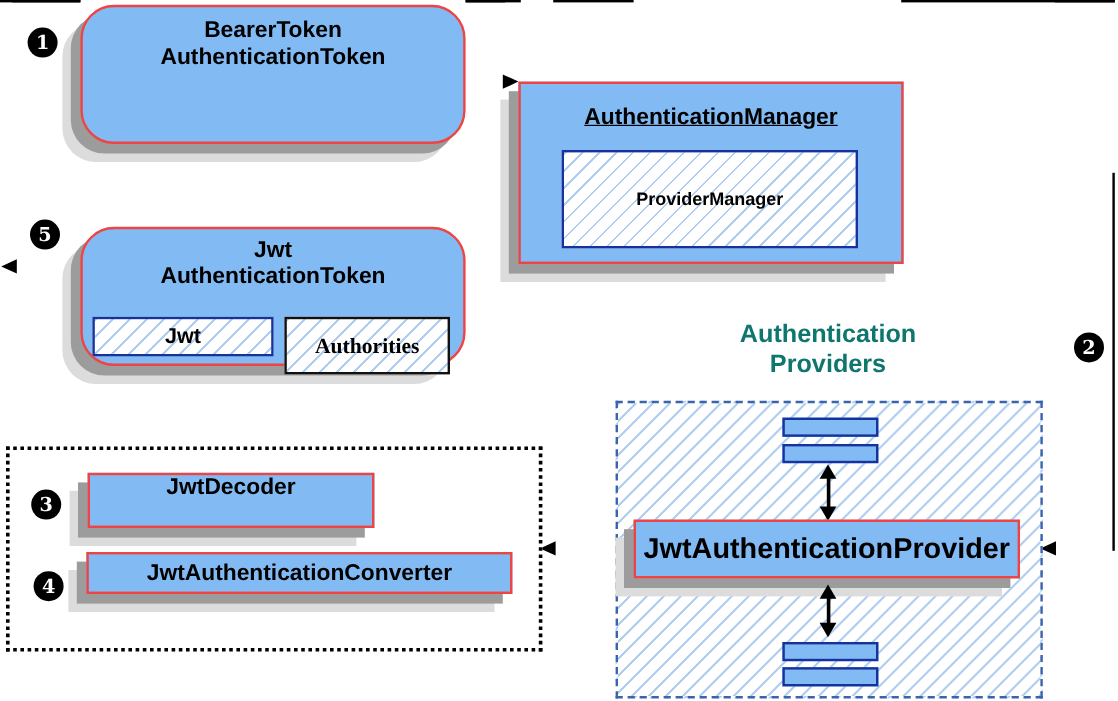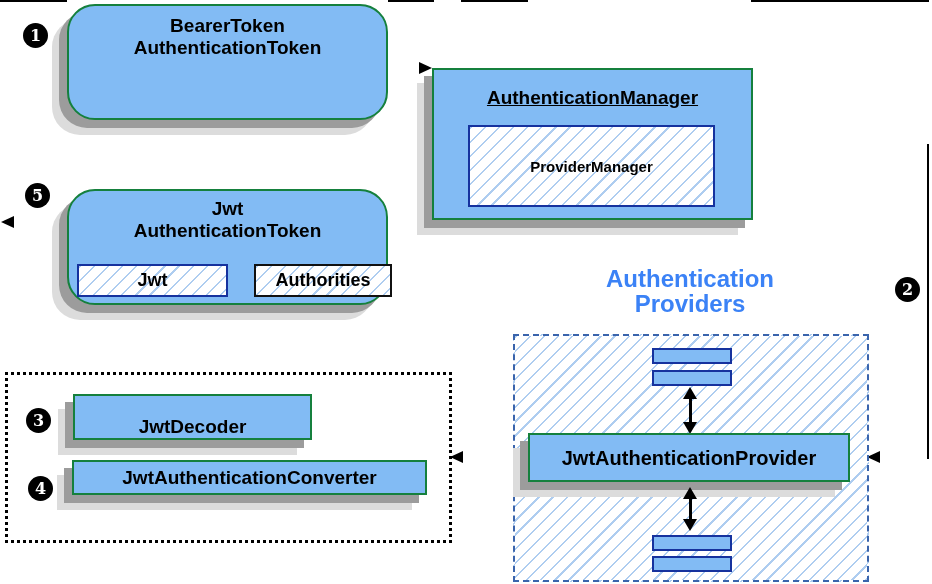--- a/index.html
+++ b/index.html
@@ -9,21 +9,21 @@
     width: 932px; height: 584px;
     background: #ffffff;
     font-family: "Liberation Sans", sans-serif;
     overflow: hidden;
   }
 
   
   .node {
     position: absolute;
     background: #82BBF4;
-    border: 2px solid #15803d;
+    border: 2px solid #ef4444;
     box-shadow: -8px 8px 0 #9c9c9c, -15px 15px 0 #dcdcdc;
   }
   .rounded { border-radius: 28px; }
   .node-title {
     width: 100%; text-align: center;
     font-weight: bold; font-size: 19px; line-height: 22px; color: #000;
   }
 
   
   .hatch {
@@ -73,21 +73,21 @@
     position: absolute;
     width: 25px; height: 25px; border-radius: 50%;
     background: #000000; color: #ffffff;
     display: flex; align-items: center; justify-content: center;
     font-family: "DejaVu Serif", serif;
     font-weight: bold; font-size: 16px; line-height: 1;
   }
 
   .group-label {
     position: absolute; text-align: center;
-    font-weight: bold; font-size: 24px; line-height: 25px; color: #3b82f6;
+    font-weight: bold; font-size: 21px; line-height: 25px; color: #0f766e;
   }
 </style>
 </head>
 <body>
 
 <div class="canvas">
 
   <div class="hline" style="left:0; top:67; width:67px;"></div>
   <div class="badge" style="left:23px; top:23px;">1</div>
 
@@ -109,21 +109,21 @@
   <div class="hline" style="left:879px; top:457; width:50px;"></div>
   <div class="tri left" style="left:867px; top:451px;"></div>
   <div class="badge" style="left:895px; top:277px;">2</div>
 
   <div class="hline" style="left:388px; top:219; width:46px;"></div>
 
   <div class="node rounded" style="left:67px; top:162px; width:321px; height:116px; padding-top:7px;margin-top:27px;">
     <div class="node-title">Jwt</div>
     <div class="node-title">AuthenticationToken</div>
     <div class="chip hatch" style="left:8px; top:73px; width:151px; height:33px;">Jwt</div>
-    <div class="chip hatch black-border" style="left:185px; top:73px; width:138px; height:33px;">Authorities</div>
+    <div class="chip hatch black-border" style="left:168px; top:73px; width:138px; height:48px;font-family:Liberation Serif, serif;">Authorities</div>
   </div>
 
   <div class="hline" style="left:10px; top:221; width:57px;"></div>
   <div class="tri left" style="left:1px; top:216px;"></div>
   <div class="badge" style="left:25px; top:183px;">5</div>
 
   <div class="group-label" style="left:560px; top:266px; width:260px;">
     <div>Authentication</div>
     <div>Providers</div>
   </div>
@@ -131,36 +131,36 @@
   <div class="dashed-group hatch" style="left:513px; top:334px; width:356px; height:248px;"></div>
 
   <div class="bar" style="left:652px; top:348px;"></div>
   <div class="bar" style="left:652px; top:370px;"></div>
 
   <div class="vline" style="left:689px; top:396px; height:30px; width:3px;"></div>
   <div class="tri up" style="left:683px; top:387px;"></div>
   <div class="tri down" style="left:683px; top:422px;"></div>
 
   <div class="node" style="left:528px; top:433px; width:322px; height:49px; display:flex; align-items:center; justify-content:center;">
-    <div class="node-title" style="font-size:20px;">JwtAuthenticationProvider</div>
+    <div class="node-title" style="font-size:24px;">JwtAuthenticationProvider</div>
   </div>
 
   <div class="vline" style="left:689px; top:495px; height:28px; width:3px;"></div>
   <div class="tri up" style="left:683px; top:487px;"></div>
   <div class="tri down" style="left:683px; top:519px;"></div>
 
   <div class="bar" style="left:652px; top:535px;"></div>
   <div class="bar" style="left:652px; top:556px;"></div>
 
   <div class="hline" style="left:461px; top:457; width:67px;"></div>
   <div class="tri left" style="left:450px; top:451px;"></div>
 
   <div class="dotted-group" style="left:5px; top:372px; width:447px; height:171px;"></div>
 
-  <div class="node" style="left:73px; top:394px; width:239px; height:46px; display:flex; align-items:flex-end; justify-content:center;">
+  <div class="node" style="left:73px; top:394px; width:239px; height:46px; display:flex; align-items:flex-start; justify-content:center;">
     <div class="node-title">JwtDecoder</div>
   </div>
   <div class="badge" style="left:26px; top:408px;">3</div>
 
   <div class="node" style="left:72px; top:460px; width:355px; height:35px; display:flex; align-items:center; ">
     <div class="node-title">JwtAuthenticationConverter</div>
   </div>
   <div class="badge" style="left:28px; top:476px;">4</div>
 
 </div>

